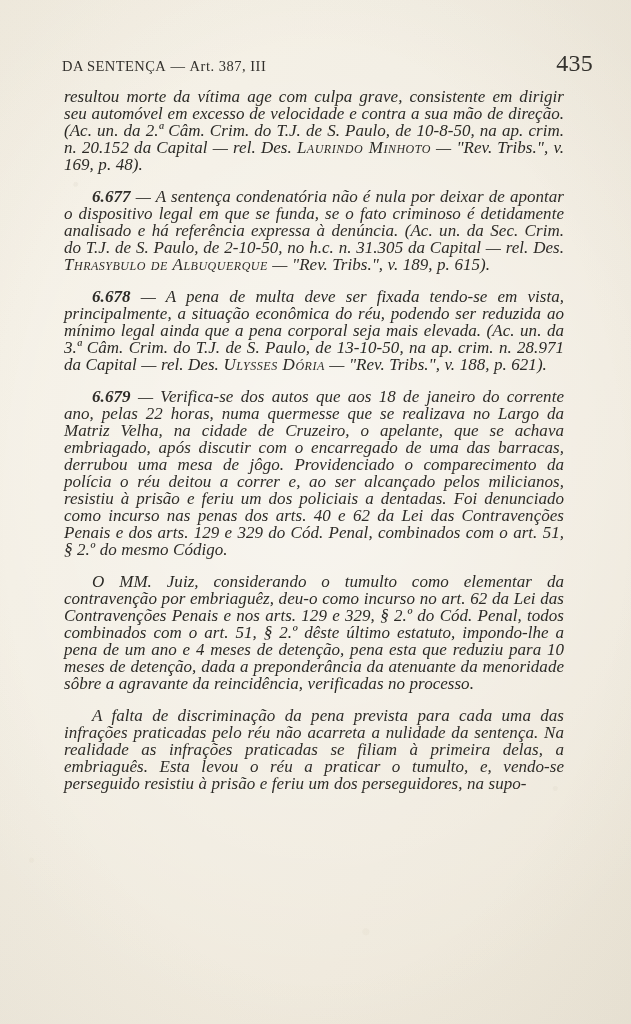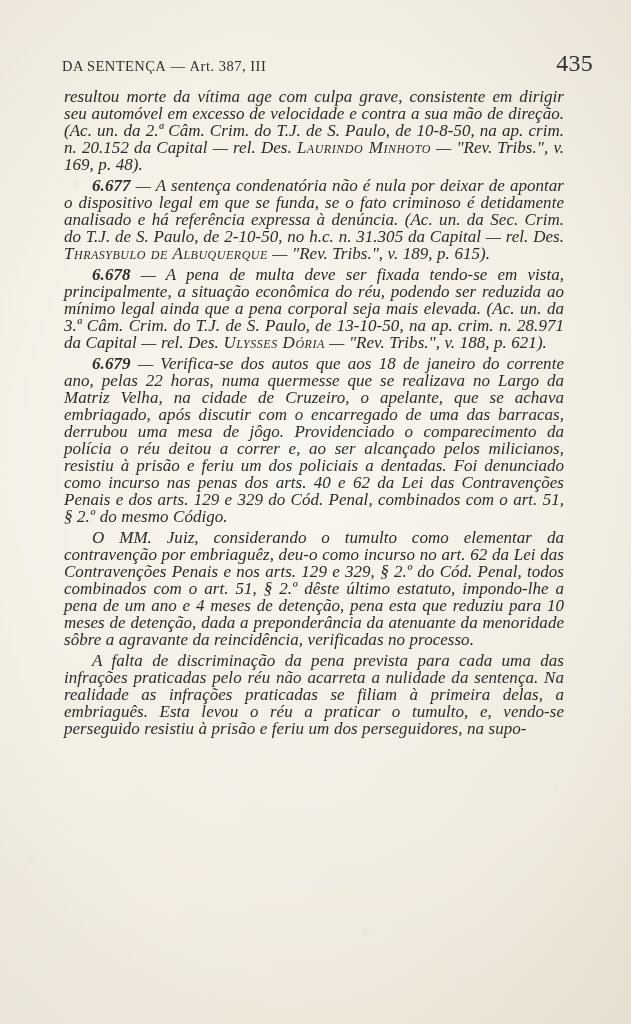--- a/index.html
+++ b/index.html
@@ -102,21 +102,21 @@
     line-height: 17px;
     text-align: justify;
     text-justify: inter-word;
     color: #2b2a27;
     letter-spacing: .002em;
     word-spacing: .012em;
     hyphens: manual;
     font-style: italic;
   }
   p.para + p.para {
-    margin-top: 4px;
+    margin-top: 15px;
   }
   p.gap {
     margin-top: 22px;
   }
   p.indent {
     text-indent: 28px;
   }
   .num {
     font-weight: bold;
     letter-spacing: .005em;

